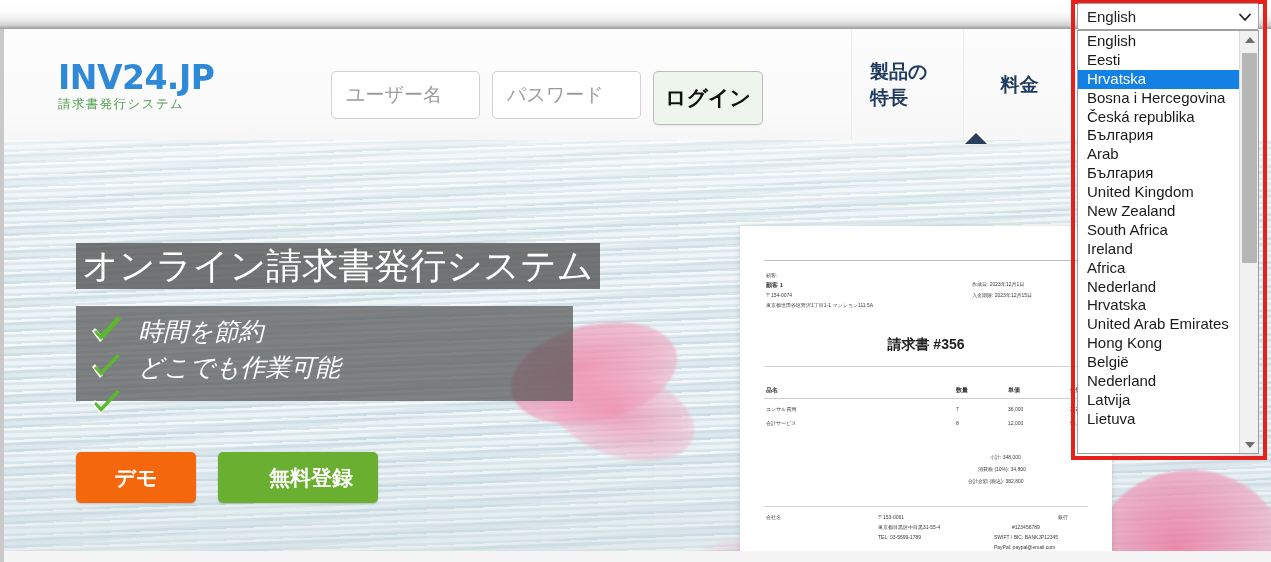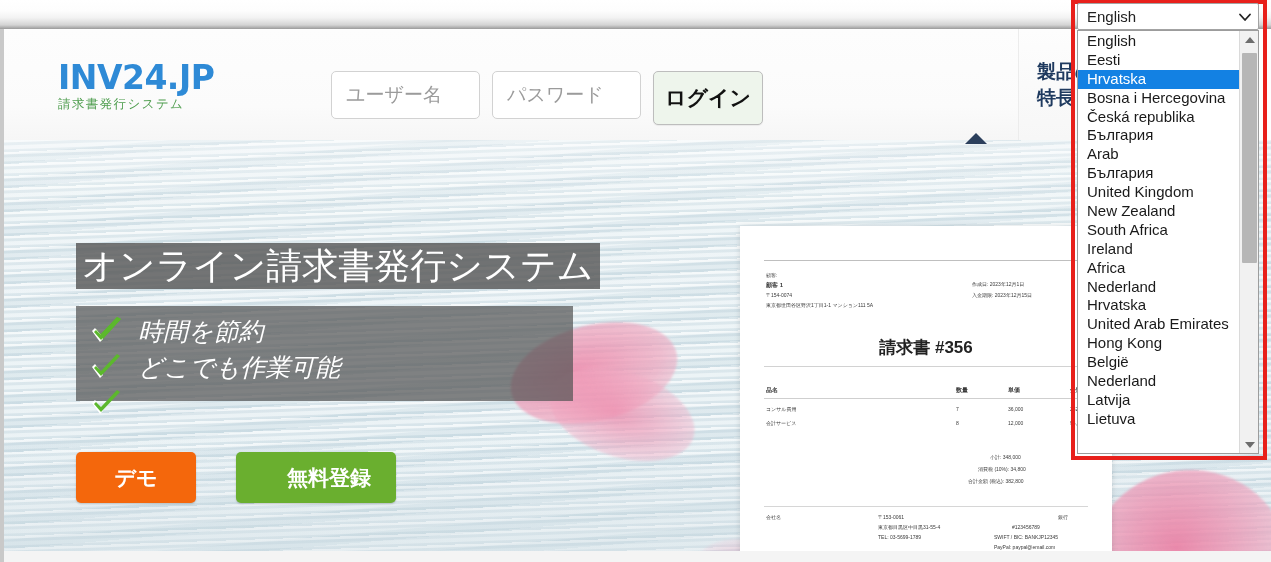--- a/index.html
+++ b/index.html
@@ -17,21 +17,21 @@
 
   
   #page{
     position:absolute;left:0;top:29px;width:1271px;height:533px;
     overflow:hidden;background:#fff;
   }
   #page-edge-left{position:absolute;left:0;top:0;width:4px;height:533px;background:#c9c9c9;}
 
   
   #site-header{
-    position:absolute;left:4px;top:0;width:1238px;height:111px;
+    position:absolute;left:4px;top:0;width:1071px;height:111px;
     background:linear-gradient(180deg,#fdfdfd 0%,#fbfbfb 70%,#f6f6f6 100%);
   }
   #logo{position:absolute;left:54px;top:32px;width:200px;}
   #logo-main{
     font-family:"DejaVu Sans","Liberation Sans",sans-serif;
     font-weight:bold;font-size:33px;letter-spacing:-0.5px;color:#2e8ad6;
     line-height:34px;
   }
   #logo-sub{
     font-size:12.5px;color:#4f9e4f;letter-spacing:1.4px;margin-top:2px;line-height:15px;
@@ -126,36 +126,36 @@
     line-height:30px;
   }
 
   .cta{
     position:absolute;top:312px;height:51px;border:none;border-radius:5px;
     color:#fff;font-size:21px;font-weight:bold;cursor:pointer;
     font-family:"Liberation Sans","DejaVu Sans",sans-serif;
     box-shadow:0 1px 2px rgba(0,0,0,.18);
   }
   #cta-demo{left:72px;width:120px;background:#f4670c;}
-  #cta-register{left:232px;width:160px;background:#6aaf2f;padding-left:32px;}
+  #cta-register{left:214px;width:160px;background:#6aaf2f;padding-left:32px;}
 
   
   #invoice-card{
     position:absolute;left:736px;top:86px;width:372px;height:448px;
     background:#fff;box-shadow:0 1px 6px rgba(0,0,0,.13);
     overflow:hidden;filter:blur(.45px);
   }
   #invoice-rule-top{position:absolute;left:24px;top:34px;width:324px;height:1px;background:#bfbfbf;}
   .inv-txt{position:absolute;color:#3a3a3a;font-family:"Liberation Sans","DejaVu Sans",sans-serif;white-space:nowrap;}
   .inv-s5{font-size:5px;}
   .inv-s6{font-size:6px;}
   .inv-b{font-weight:bold;}
   #invoice-title{
     position:absolute;left:0;top:110px;width:372px;text-align:center;
-    font-size:17px;font-weight:bold;color:#222;
+    font-size:14px;font-weight:bold;color:#222;
     font-family:"Liberation Sans","DejaVu Sans",sans-serif;
   }
   #invoice-rule-mid{position:absolute;left:24px;top:140px;width:324px;height:1px;background:#d2d2d2;}
   #invoice-rule-head{position:absolute;left:24px;top:172px;width:324px;height:1px;background:#cfcfcf;}
   #invoice-rule-foot{position:absolute;left:24px;top:235px;width:324px;height:1px;background:#d6d6d6;}
   .inv-col-item{left:26px;}
   .inv-col-qty{left:216px;}
   .inv-col-price{left:268px;}
   .inv-col-amt{left:330px;}
 

